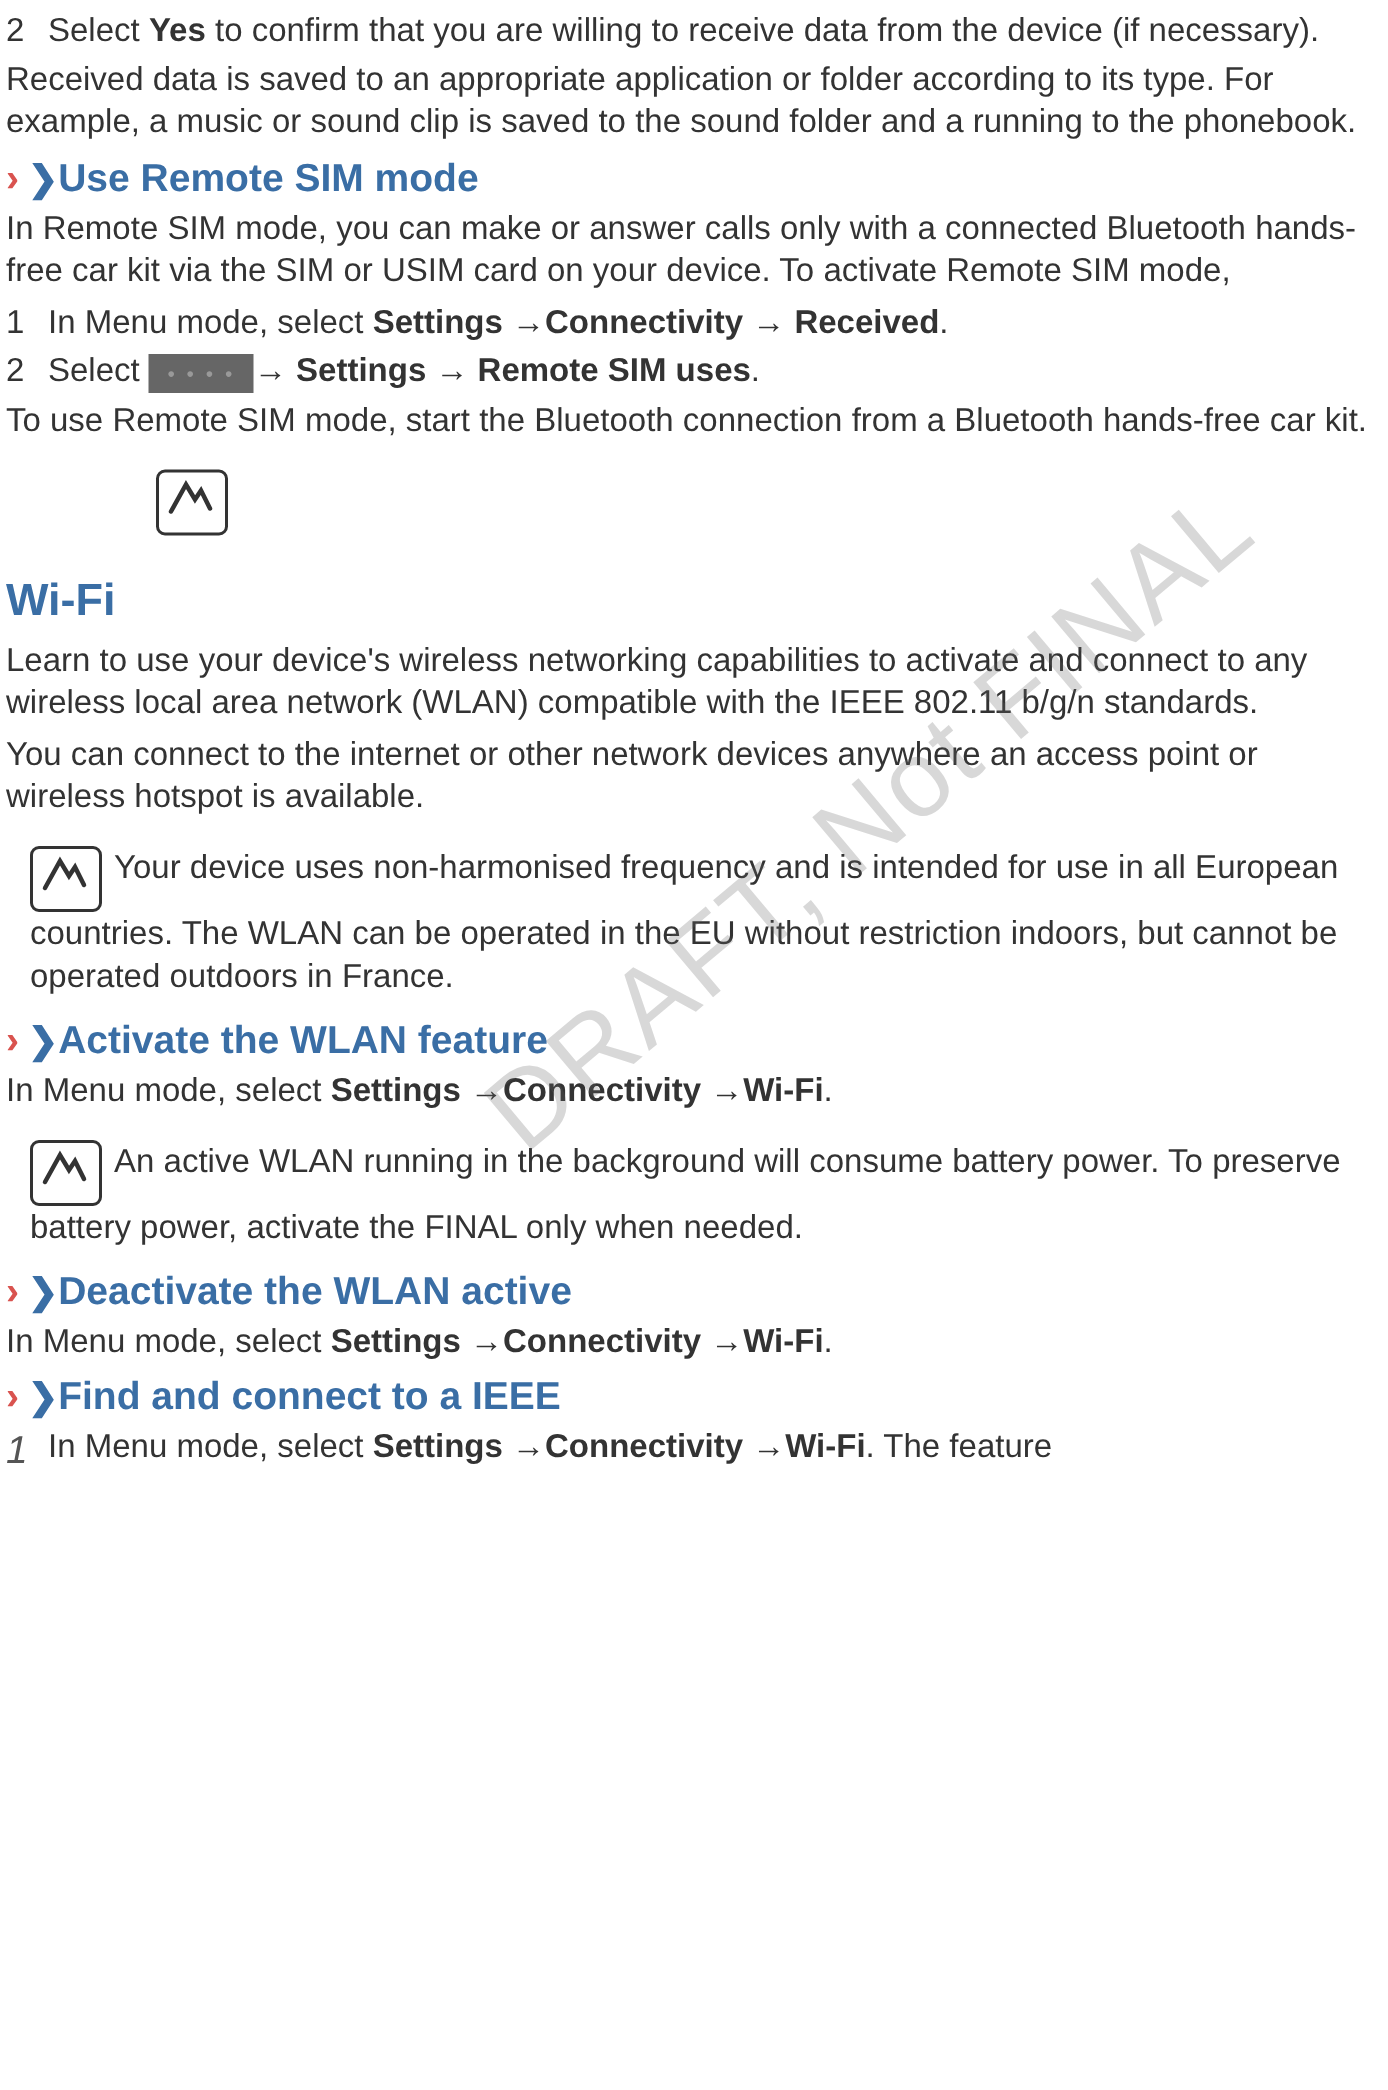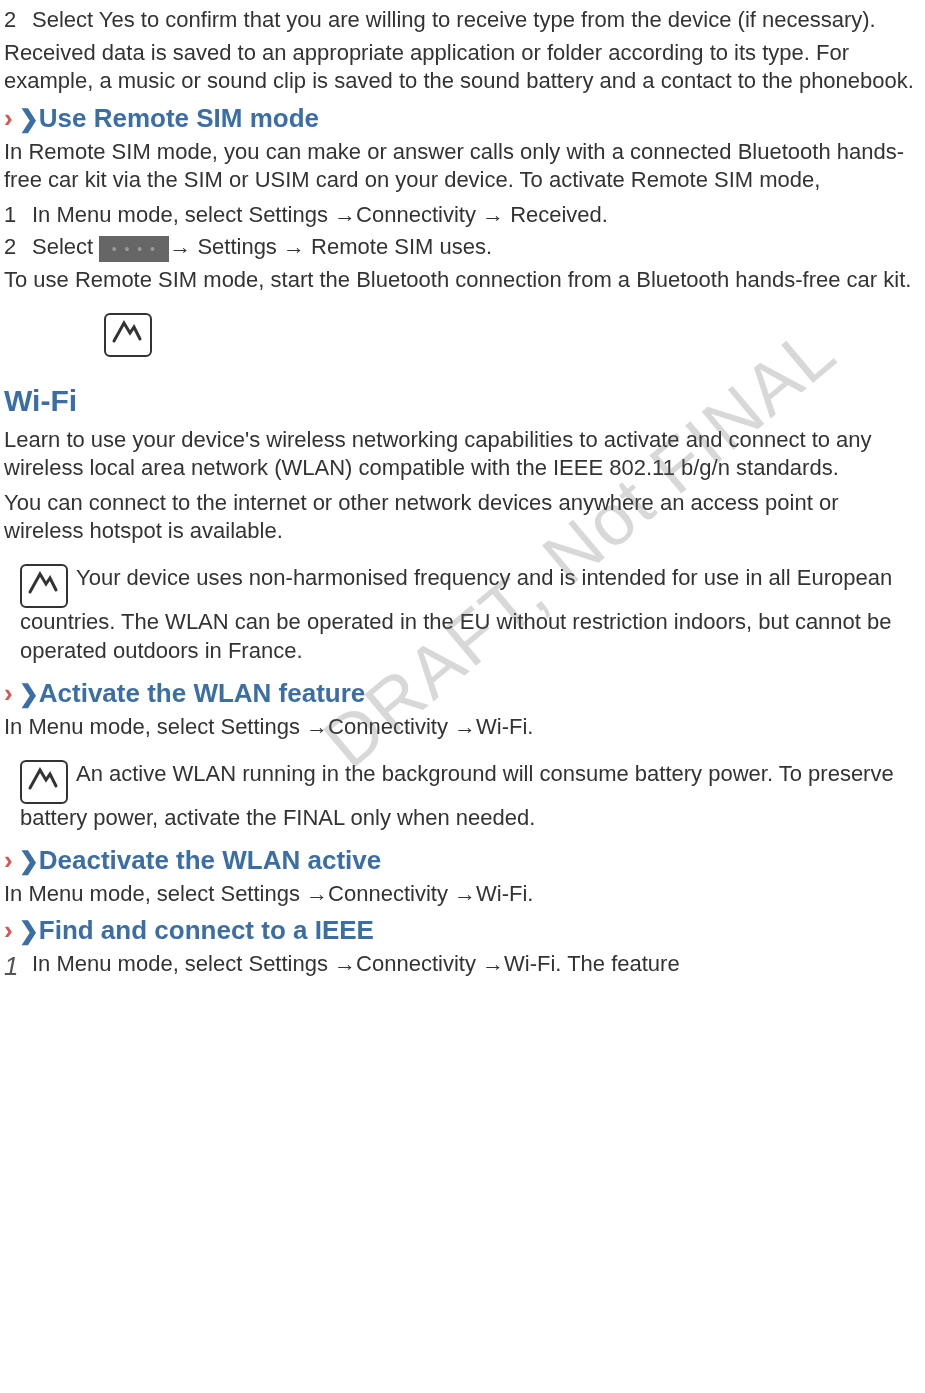--- a/index.html
+++ b/index.html
@@ -61,21 +61,21 @@
     font-weight: bold;
     margin-bottom: 2px;
   }
   .section-heading {
     color: #3a6ea5;
     font-size: 30px;
     font-weight: bold;
     margin-top: 24px;
     margin-bottom: 6px;
   }
-  b { font-weight: normal; }
+  b { font-weight: bold; }
   .icon-box {
     display: inline-block;
     width: 44px;
     height: 40px;
     border: 2px solid #333;
     border-radius: 6px;
     background: #fff;
     vertical-align: middle;
     position: relative;
     margin-right: 8px;
@@ -111,25 +111,25 @@
   }
 </style>
 </head>
 <body>
 
 <div class="watermark">DRAFT, Not FINAL</div>
 
 <div class="step">
   <div class="step-num">2</div>
   <div class="step-body">
-    <span>Select </span><b>Yes</b><span> to confirm that you are willing to receive type from the device (if necessary).</span>
-  </div>
-</div>
-
-<p>Received data is saved to an appropriate application or folder according to its type. For example, a music or sound clip is saved to the sound battery and a contact to the phonebook.</p>
+    <span>Select </span><b>Yes</b><span> to confirm that you are willing to receive data from the device (if necessary).</span>
+  </div>
+</div>
+
+<p>Received data is saved to an appropriate application or folder according to its type. For example, a music or sound clip is saved to the sound folder and a running to the phonebook.</p>
 
 <div class="sub-heading">
   <span class="h-chevron">›</span><span class="h-bullet">❯</span><span>Use Remote SIM mode</span>
 </div>
 
 <p>In Remote SIM mode, you can make or answer calls only with a connected Bluetooth hands-free car kit via the SIM or USIM card on your device. To activate Remote SIM mode,</p>
 
 <div class="step">
   <div class="step-num">1</div>
   <div class="step-body">

